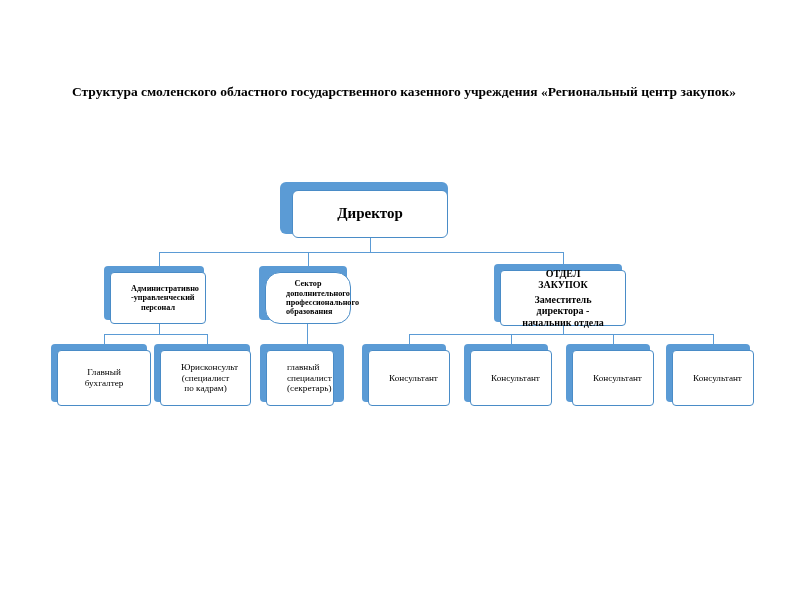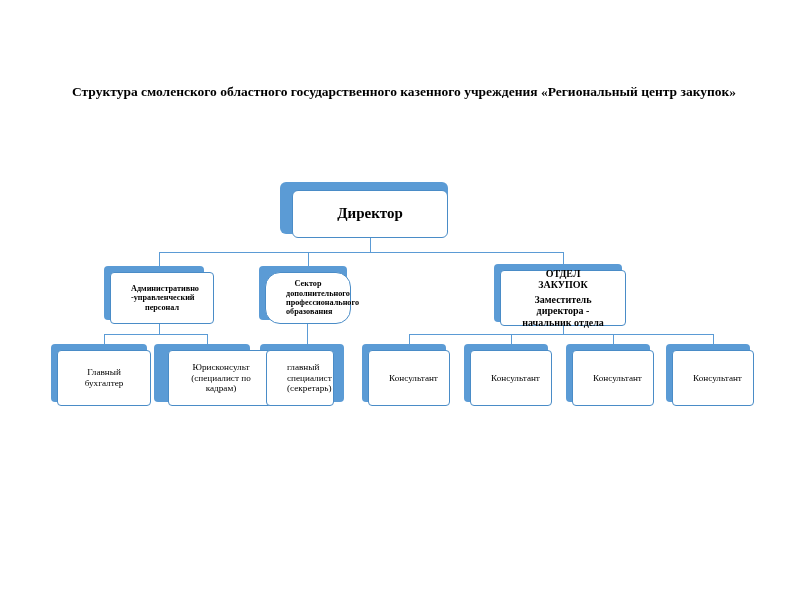--- a/index.html
+++ b/index.html
@@ -83,21 +83,21 @@
     height: 52px;
     border-radius: 6px;
   }
 
   
   .node-l2 {
     height: 52px;
     font-size: 8.2px;
     font-weight: bold;
   }
-  .node-admin { left: 110px; top: 272px; width: 104px; }
+  .node-admin { left: 110px; top: 272px; width: 96px; }
   .shadow-admin { left: 104px; top: 266px; width: 100px; height: 54px; }
 
   .node-sector { left: 265px; top: 272px; width: 86px; border-radius: 15px; }
   .shadow-sector { left: 259px; top: 266px; width: 88px; height: 54px; }
 
   .node-zakupki { left: 500px; top: 270px; width: 126px; height: 56px; }
   .shadow-zakupki { left: 494px; top: 264px; width: 128px; height: 58px; }
 
   .node-zakupki .label .line1 { display: block; font-weight: bold; font-size: 10px; margin-bottom: 3px; }
   .node-zakupki .label .line2 { display: block; font-weight: bold; font-size: 10px; }
@@ -105,21 +105,21 @@
   
   .node-l3 {
     top: 350px;
     height: 56px;
     font-size: 9.2px;
     font-weight: normal;
   }
   .node-buh   { left: 57px;  width: 94px; }
   .shadow-buh { left: 51px;  top: 344px; width: 96px; height: 58px; }
 
-  .node-jurist   { left: 168px; width: 106px; }
+  .node-jurist   { left: 160px; width: 91px; }
   .shadow-jurist { left: 154px; top: 344px; width: 96px; height: 58px; }
 
   .node-glspec   { left: 266px; width: 68px; }
   .shadow-glspec { left: 260px; top: 344px; width: 84px; height: 58px; }
 
   .node-cons1   { left: 368px; width: 82px; }
   .shadow-cons1 { left: 362px; top: 344px; width: 84px; height: 58px; }
 
   .node-cons2   { left: 470px; width: 82px; }
   .shadow-cons2 { left: 464px; top: 344px; width: 84px; height: 58px; }

